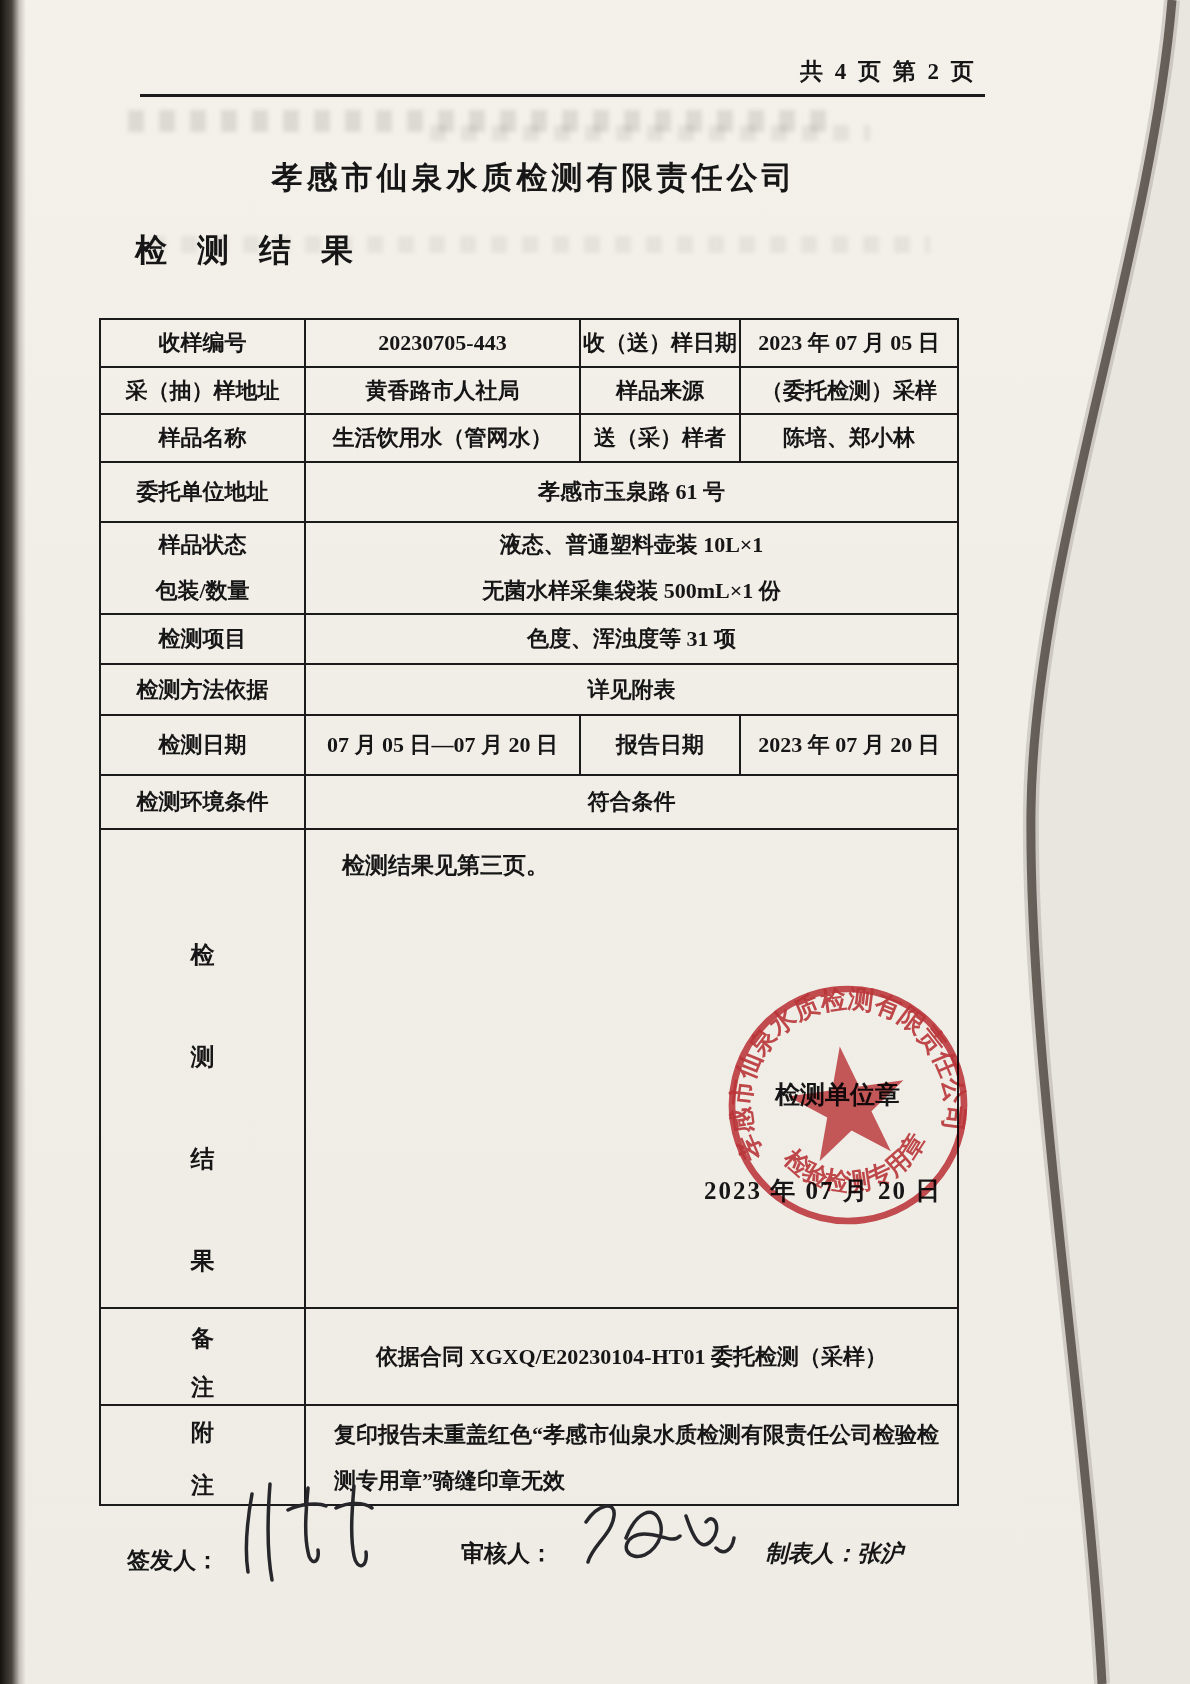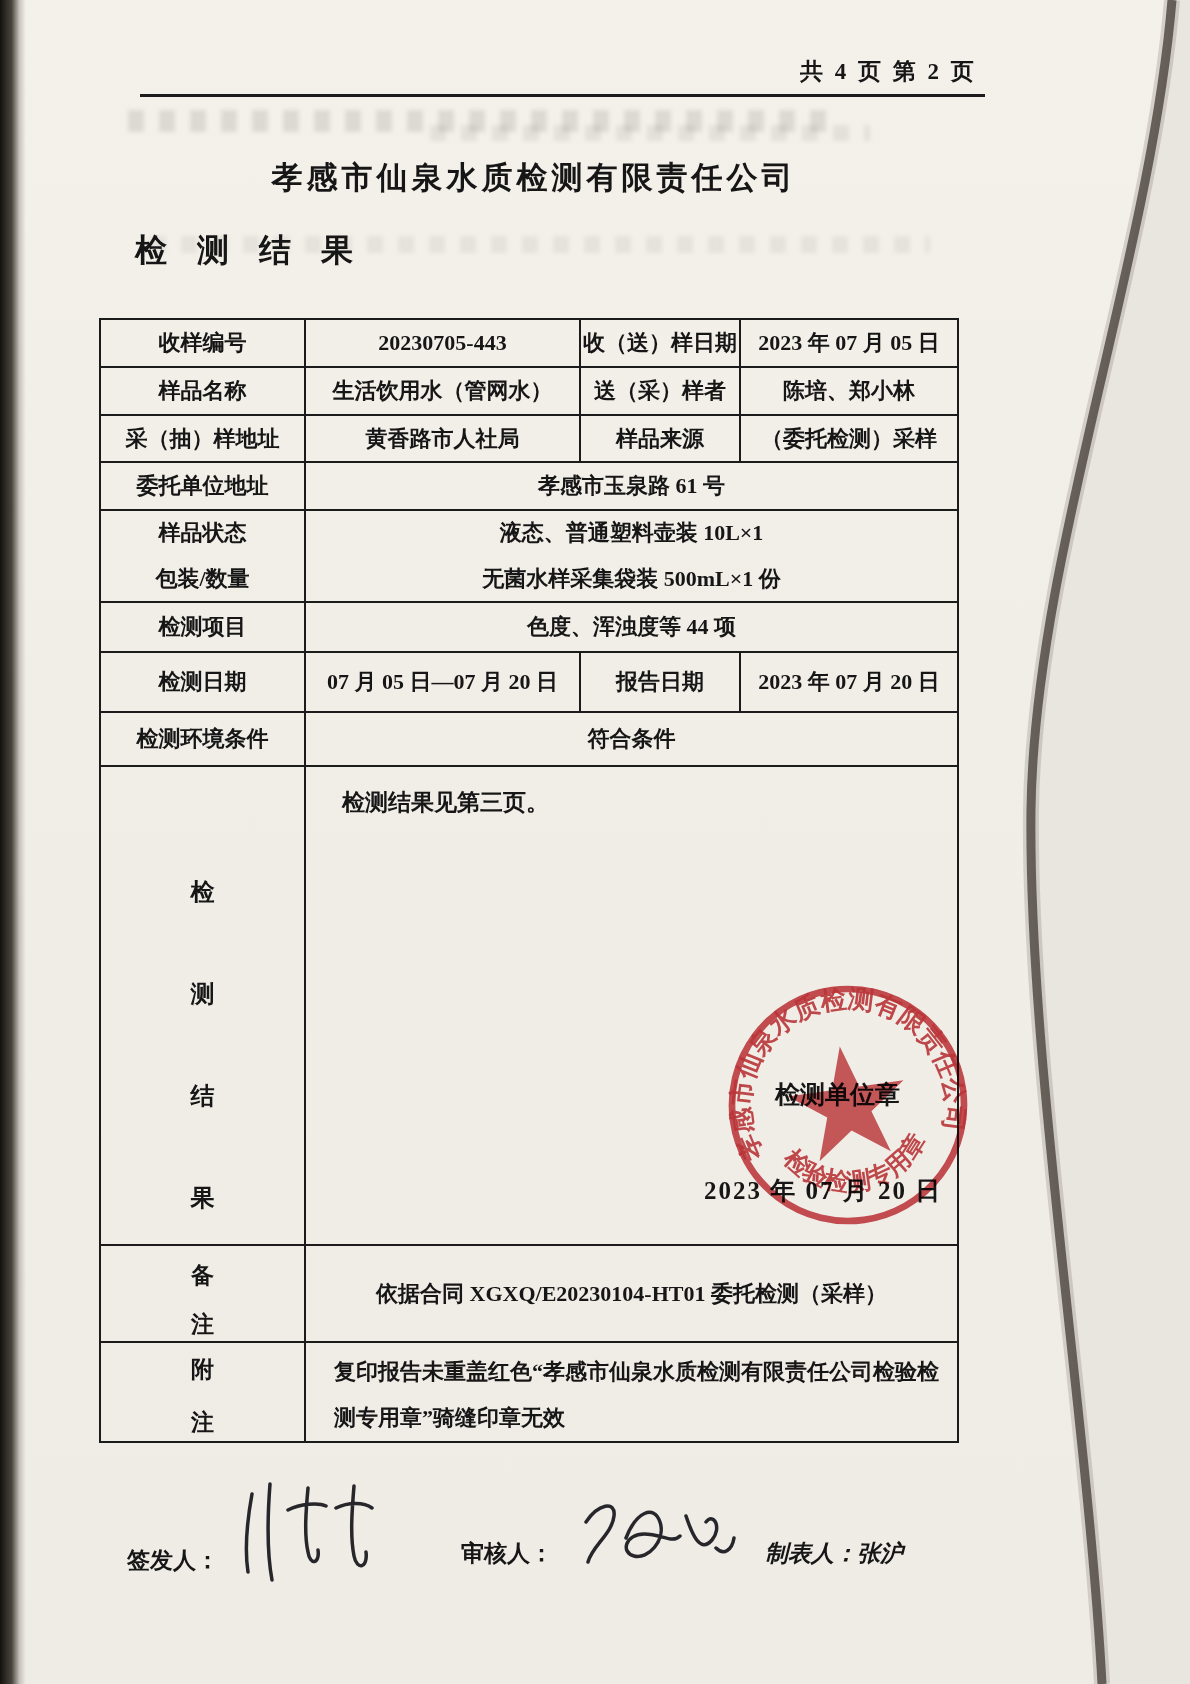--- a/index.html
+++ b/index.html
@@ -74,53 +74,57 @@
         <col style="width:160px">
         <col style="width:218px">
       </colgroup>
     <tbody>
         <tr style="height:48px">
       <td>收样编号</td>
       <td>20230705-443</td>
       <td>收（送）样日期</td>
       <td>2023 年 07 月 05 日</td>
     </tr>
+    <tr style="height:47px">
+      <td>采（抽）样地址</td>
+      <td>黄香路市人社局</td>
+      <td>样品来源</td>
+      <td>（委托检测）采样</td>
+    </tr>
     <tr style="height:48px">
       <td>样品名称</td>
       <td>生活饮用水（管网水）</td>
       <td>送（采）样者</td>
       <td>陈培、郑小林</td>
     </tr>
-    <tr style="height:47px">
-      <td>采（抽）样地址</td>
-      <td>黄香路市人社局</td>
-      <td>样品来源</td>
-      <td>（委托检测）采样</td>
-    </tr>
-    <tr style="height:48px">
+    <tr style="height:60px">
       <td>委托单位地址</td>
       <td colspan="3">孝感市玉泉路 61 号</td>
     </tr>
     <tr style="height:92px">
       <td>
         <div class="stack">
           <div>样品状态</div>
           <div>包装/数量</div>
         </div>
       </td>
       <td colspan="3">
         <div class="stack">
           <div>液态、普通塑料壶装 10L×1</div>
           <div>无菌水样采集袋装 500mL×1 份</div>
         </div>
       </td>
     </tr>
     <tr style="height:50px">
       <td>检测项目</td>
-      <td colspan="3">色度、浑浊度等 44 项</td>
+      <td colspan="3">色度、浑浊度等 31 项</td>
+    </tr>
+    <tr style="height:51px">
+      <td>检测方法依据</td>
+      <td colspan="3">详见附表</td>
     </tr>
     <tr style="height:60px">
       <td>检测日期</td>
       <td>07 月 05 日—07 月 20 日</td>
       <td>报告日期</td>
       <td>2023 年 07 月 20 日</td>
     </tr>
     <tr style="height:54px">
       <td>检测环境条件</td>
       <td colspan="3">符合条件</td>

